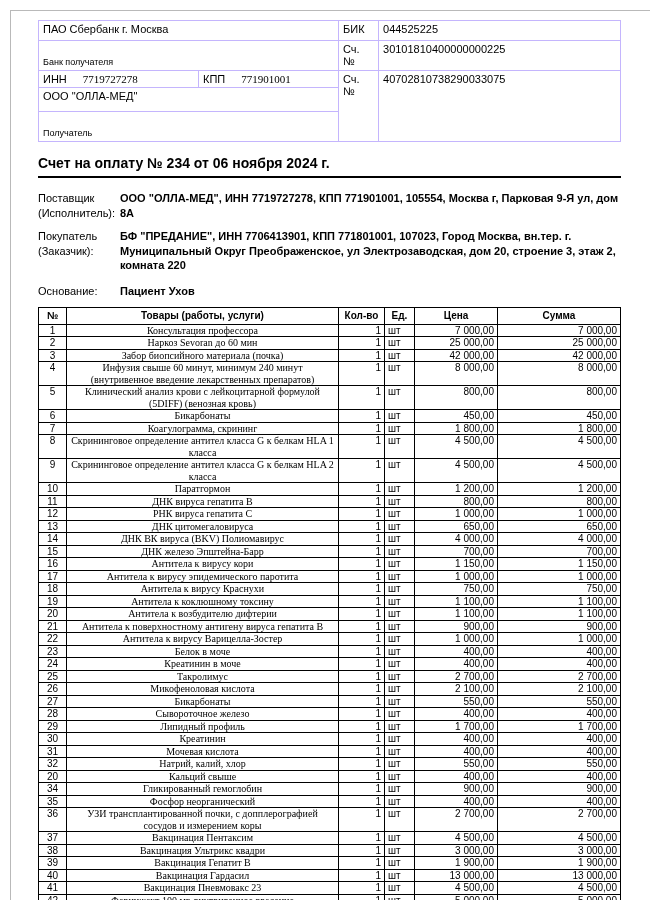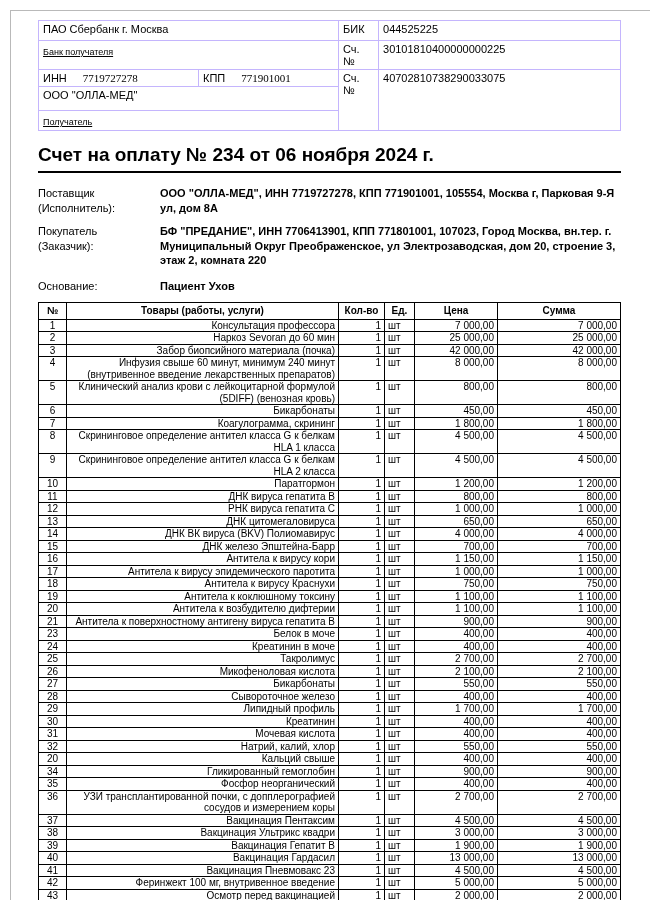--- a/index.html
+++ b/index.html
@@ -14,47 +14,47 @@
   }
   .frame-top { position: absolute; top: 10px; left: 10px; right: 9px; height: 1px; background: #b9b9b9; }
   .frame-left { position: absolute; top: 10px; left: 10px; width: 1px; bottom: 0; background: #b9b9b9; }
   .page { padding: 20px 38px 0 38px; position: relative; }
 
   table { border-collapse: collapse; width: 100%; }
 
   
   .bank-table { font-size: 11px; table-layout: fixed; }
   .bank-table td { border: 1px solid #c4b5fd; padding: 2px 4px; vertical-align: top; }
-  .bank-table .tiny { font-size: 9px; padding-top: 6px; padding-bottom: 3px; text-decoration: underline; }
+  .bank-table .tiny { font-size: 9px; padding-top: 16px; padding-bottom: 3px; }
   .bank-table .r1 td { height: 20px; }
   .bank-table .r4 td { height: 24px; }
   .bank-table .label-gap { display: inline-block; margin-left: 16px; font-family: Liberation Serif, serif; }
   .bank-table .acct { vertical-align: top; }
 
   
-  .title { font-size: 19px; font-weight: bold; margin: 13px 0 5px 0; }
+  .title { font-size: 14px; font-weight: bold; margin: 13px 0 5px 0; }
   .title-rule { height: 2px; background: #000; margin-bottom: 13px; }
 
   
-  .party { display: flex; font-size: 11px; margin-bottom: 9px; line-height: 1.32; gap: 40px; }
+  .party { display: flex; font-size: 11px; margin-bottom: 9px; line-height: 1.32; }
   .party .plabel { width: 82px; flex: none; }
   .party .pvalue { font-weight: bold; flex: 1; }
   .basis { margin-top: 11px; }
 
   
   .items-table { font-size: 10px; table-layout: fixed; margin-top: 2px; }
   .items-table th, .items-table td {
     border: 1px solid #000;
     padding: 0 3px;
     vertical-align: top;
     line-height: 11.5px;
   }
   .items-table th { font-weight: bold; text-align: center; padding: 2px 2px; }
   .col-num  { text-align: center; }
-  .col-name { text-align: right; }
+  .col-name { text-align: center; font-family: Liberation Serif, serif; }
   .col-qty  { text-align: right; }
   .col-unit { text-align: left; margin-left: 44px; }
   .col-price, .col-sum { text-align: right; }
 </style>
 </head>
 <body>
 
 <div class="frame-top"></div>
 <div class="frame-left"></div>
 
@@ -303,20 +303,28 @@
         </tr>
         <tr>
           <td class="col-num">21</td>
           <td class="col-name">Антитела к поверхностному антигену вируса гепатита В</td>
           <td class="col-qty">1</td>
           <td class="col-unit">шт</td>
           <td class="col-price">900,00</td>
           <td class="col-sum">900,00</td>
         </tr>
         <tr>
+          <td class="col-num">22</td>
+          <td class="col-name">Антитела к вирусу Варицелла-Зостер</td>
+          <td class="col-qty">1</td>
+          <td class="col-unit">шт</td>
+          <td class="col-price">1 000,00</td>
+          <td class="col-sum">1 000,00</td>
+        </tr>
+        <tr>
           <td class="col-num">23</td>
           <td class="col-name">Белок в моче</td>
           <td class="col-qty">1</td>
           <td class="col-unit">шт</td>
           <td class="col-price">400,00</td>
           <td class="col-sum">400,00</td>
         </tr>
         <tr>
           <td class="col-num">24</td>
           <td class="col-name">Креатинин в моче</td>

